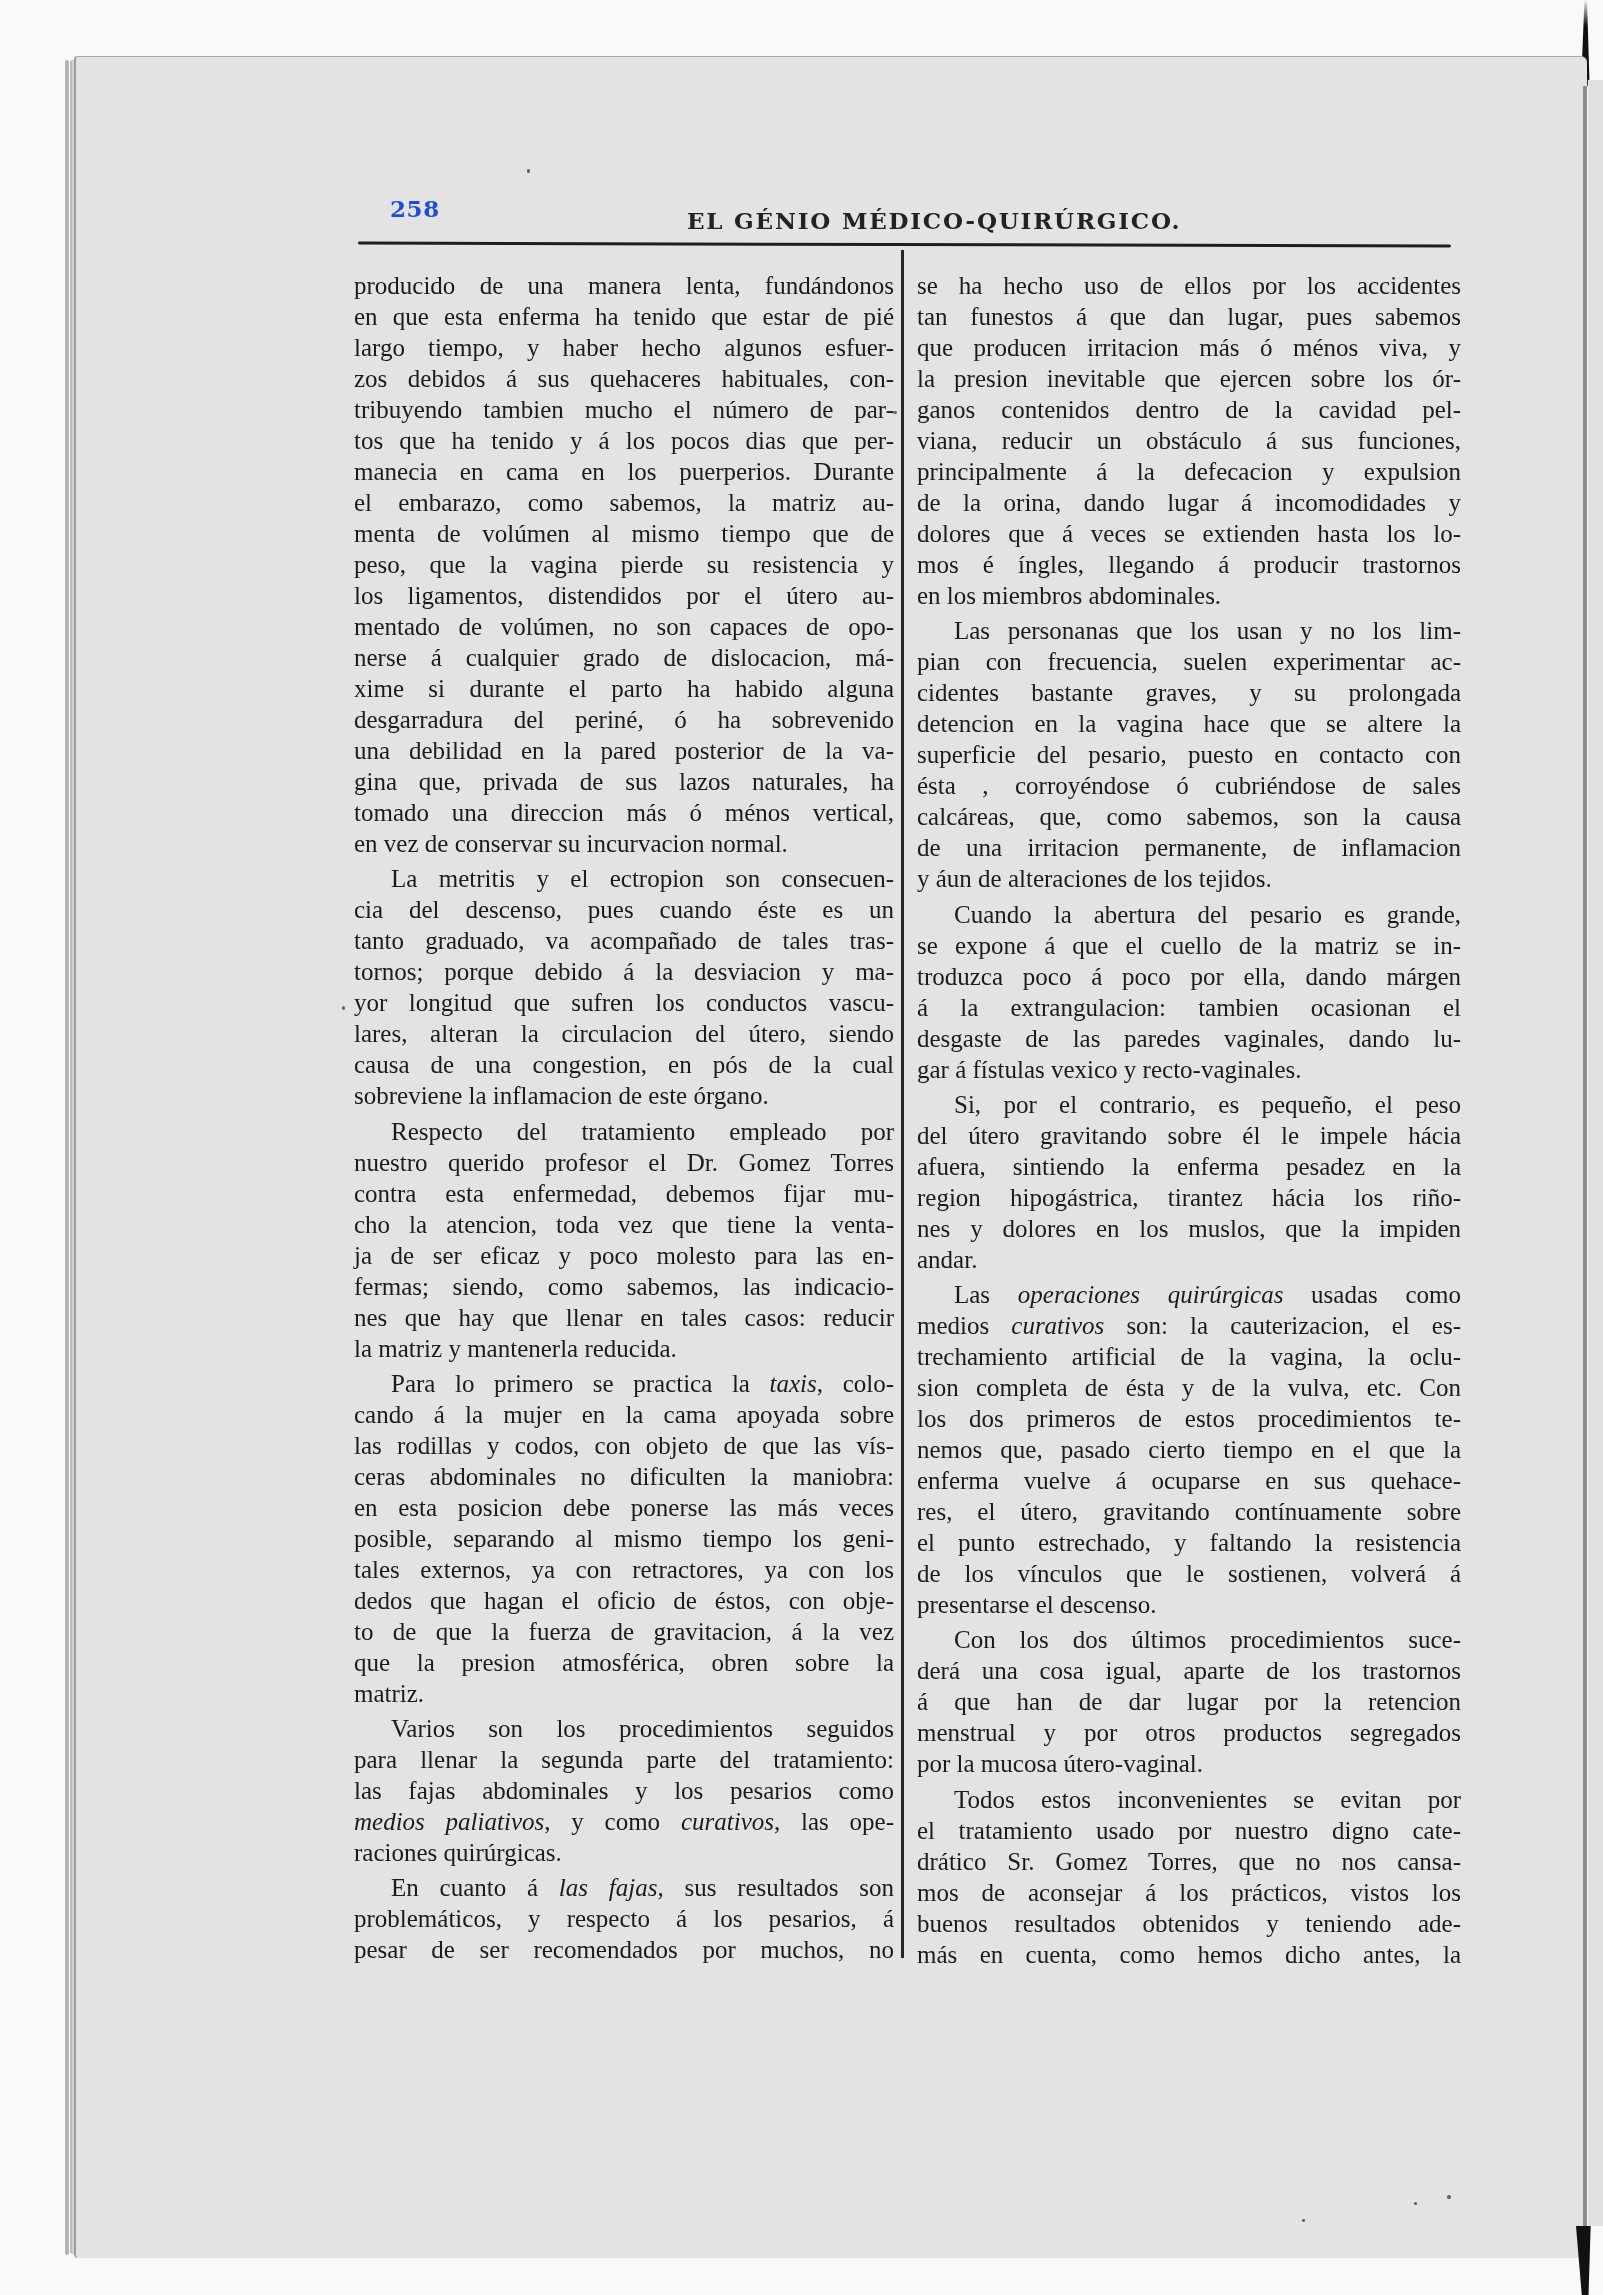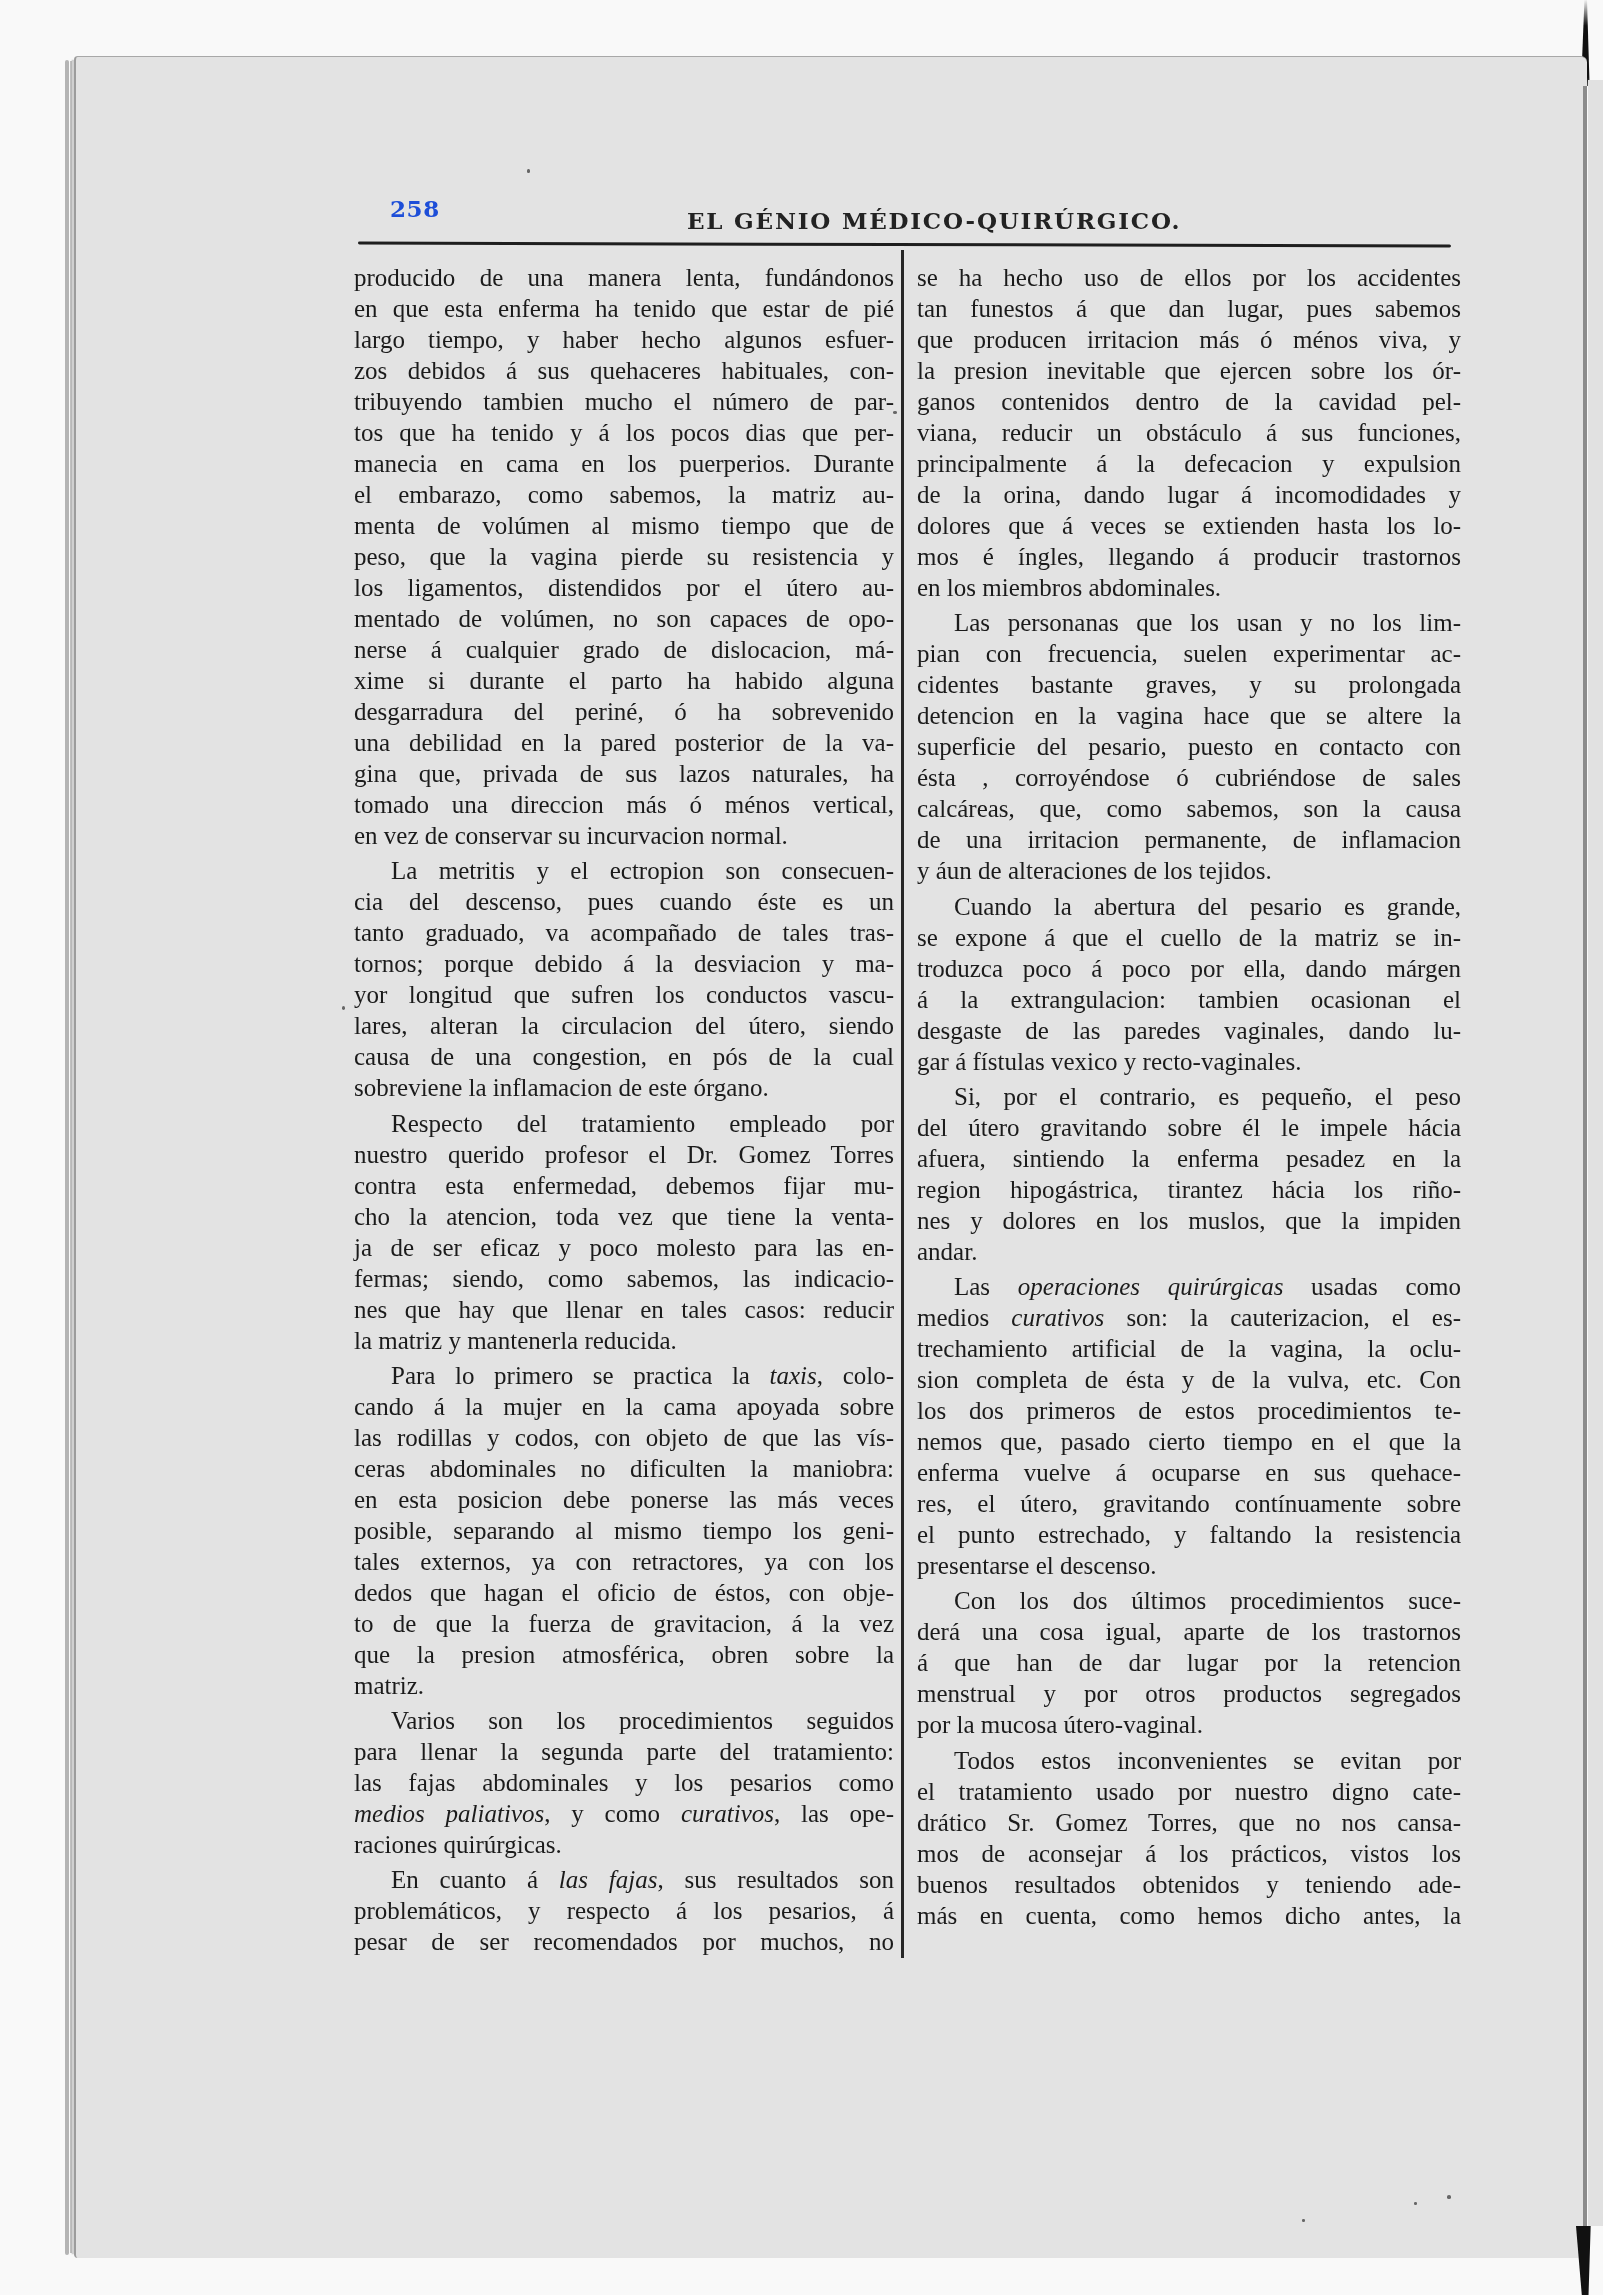--- a/index.html
+++ b/index.html
@@ -122,21 +122,21 @@
       left: 901px;
       top: 250px;
       width: 2.5px;
       height: 1708px;
       background: #262626;
     }
 
     
     .column {
       position: absolute;
-      top: 262px;
+      top: 270px;
       font-size: 25px;
       line-height: 31px;
       color: #1b1b1b;
     }
     .col-left { left: 354px; width: 540px; }
     .col-right { left: 917px; width: 544px; }
 
     .para { margin: 0 0 4.3px 0; }
     .line {
       display: block;
@@ -289,20 +289,21 @@
     <div class="para">
       <span class="line indent">Las <span class="it">operaciones quirúrgicas</span> usadas como</span>
       <span class="line">medios <span class="it">curativos</span> son: la cauterizacion, el es-</span>
       <span class="line">trechamiento artificial de la vagina, la oclu-</span>
       <span class="line">sion completa de ésta y de la vulva, etc. Con</span>
       <span class="line">los dos primeros de estos procedimientos te-</span>
       <span class="line">nemos que, pasado cierto tiempo en el que la</span>
       <span class="line">enferma vuelve á ocuparse en sus quehace-</span>
       <span class="line">res, el útero, gravitando contínuamente sobre</span>
       <span class="line">el punto estrechado, y faltando la resistencia</span>
+      <span class="line">de los vínculos que le sostienen, volverá á</span>
       <span class="line last">presentarse el descenso.</span>
     </div>
     <div class="para">
       <span class="line indent">Con los dos últimos procedimientos suce-</span>
       <span class="line">derá una cosa igual, aparte de los trastornos</span>
       <span class="line">á que han de dar lugar por la retencion</span>
       <span class="line">menstrual y por otros productos segregados</span>
       <span class="line last">por la mucosa útero-vaginal.</span>
     </div>
     <div class="para">

